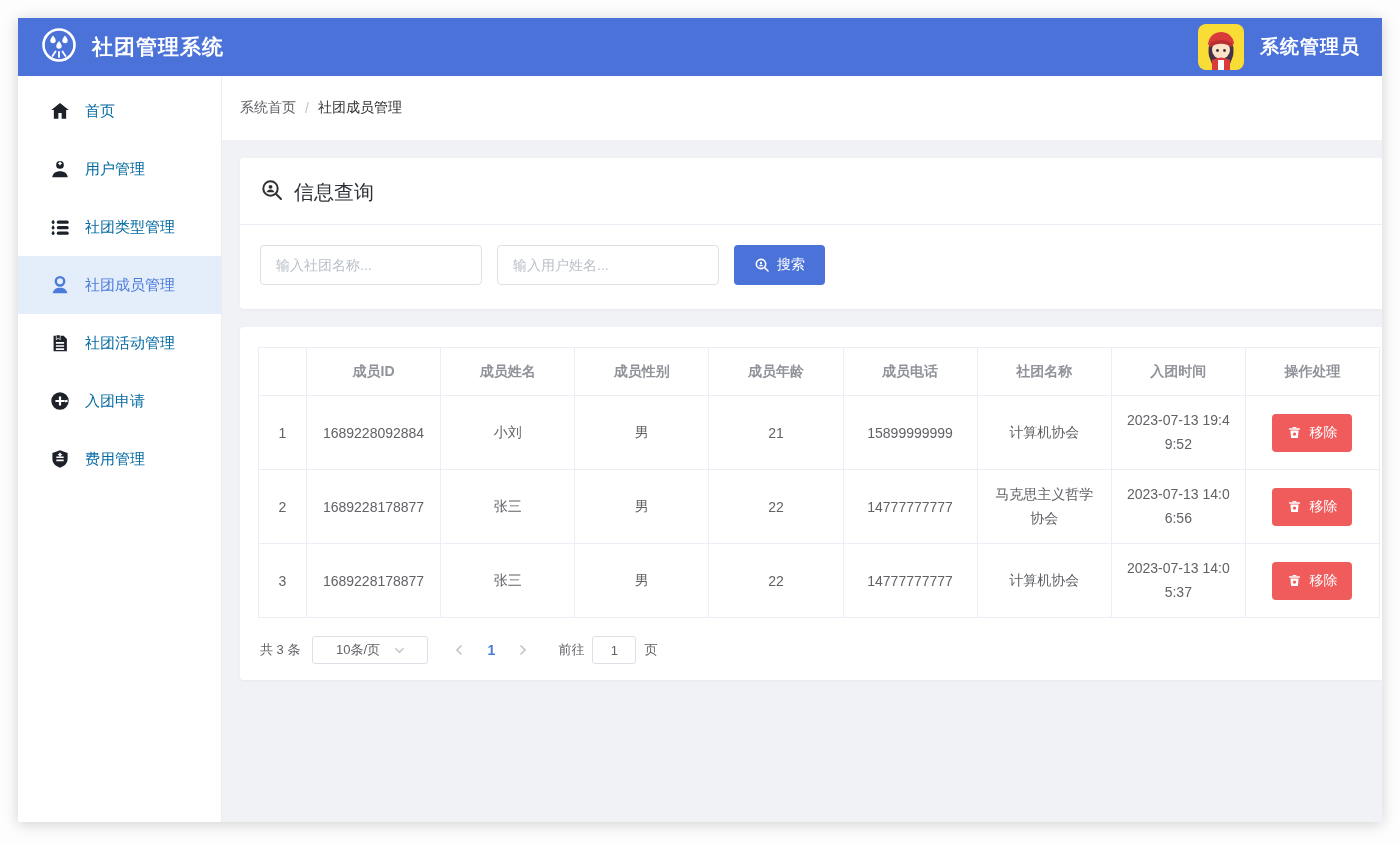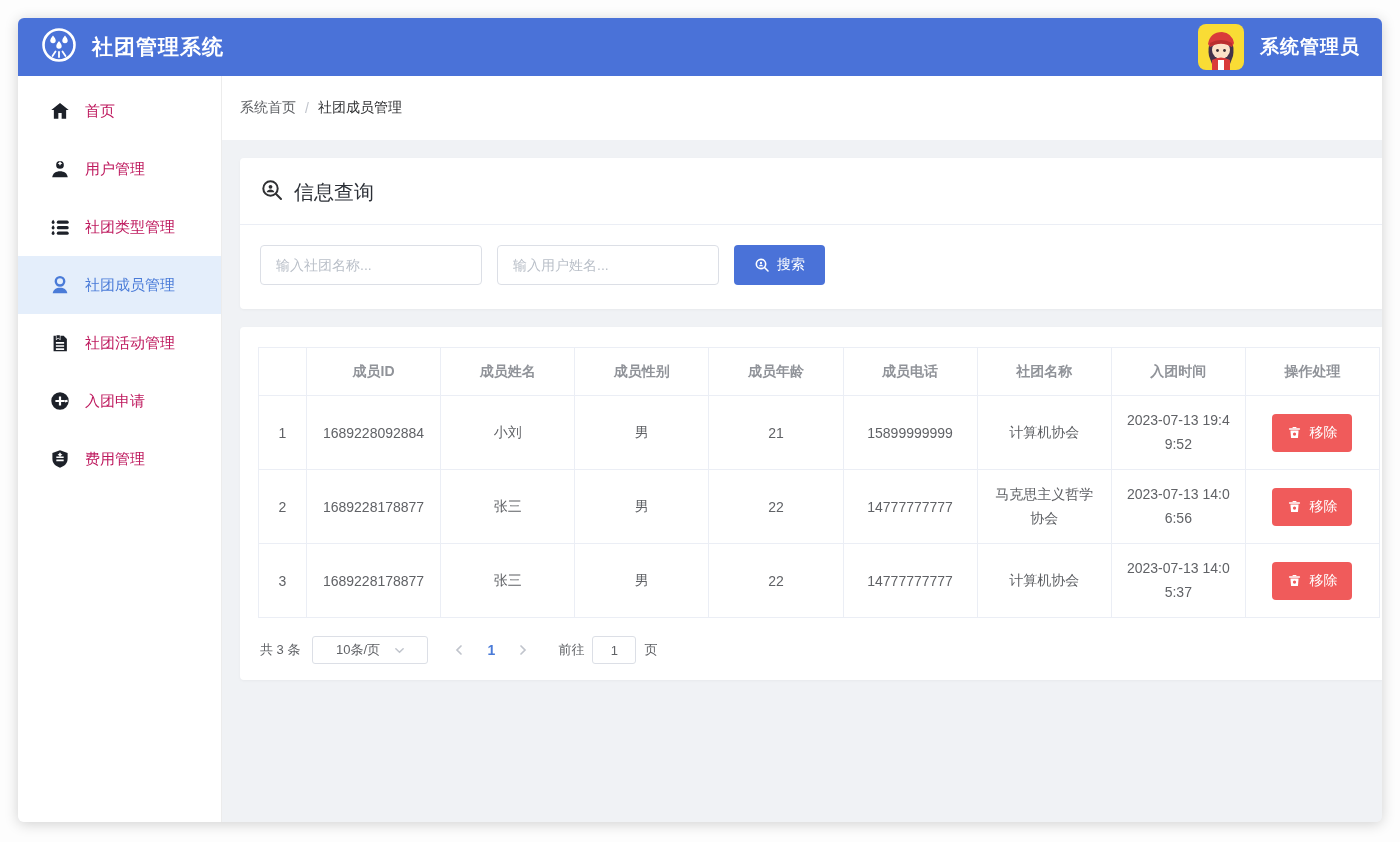--- a/index.html
+++ b/index.html
@@ -1,33 +1,33 @@
 <!DOCTYPE html>
 <html><head>
 <meta charset="utf-8">
 <style>
   * { margin:0; padding:0; box-sizing:border-box; }
   html,body { width:1400px; height:842px; background:#f7f7f7; font-family:"Liberation Sans","DejaVu Sans",sans-serif; }
   .page { position:relative; width:1400px; height:842px; background:#fdfdfd; }
   .window {
     position:absolute; left:18px; top:18px; width:1364px; height:804px;
-    background:#f0f2f5; border-radius:6px; overflow:hidden;
+    background:#f0f2f5; border-radius:0; overflow:hidden;
     box-shadow:0 2px 14px rgba(0,0,0,.18);
   }
   
   .topbar { height:58px; background:#4a72d8; display:flex; align-items:center; padding:0 22px; }
   .logo-wrap { display:flex; align-items:center; gap:14px; }
   .app-title { color:#fff; font-size:21px; font-weight:bold; letter-spacing:1px; }
   .topbar-right { margin-left:auto; display:flex; align-items:center; gap:16px; }
   .avatar { width:46px; height:46px; border-radius:8px; overflow:hidden; flex:none; }
   .admin-name { color:#fff; font-size:19px; font-weight:bold; letter-spacing:1px; }
   
   .body-wrap { display:flex; height:746px; }
   .sidebar { width:204px; background:#fff; border-right:1px solid #ececec; padding-top:6px; flex:none; }
-  .sidebar-item { height:58px; display:flex; align-items:center; gap:13px; padding-left:30px; cursor:pointer; font-size:15px; color:#be185d; }
+  .sidebar-item { height:58px; display:flex; align-items:center; gap:13px; padding-left:30px; cursor:pointer; font-size:15px; color:#0369a1; }
   .sidebar-item .icon { width:24px; height:24px; display:flex; align-items:center; justify-content:center; }
   .sidebar-item .icon svg { width:22px; height:22px; fill:#1d2129; }
   .sidebar-item.active { background:#e4eefb; color:#4a7bd8; }
   .sidebar-item.active .icon svg { fill:#4a7bd8; }
   .main { flex:1; display:flex; flex-direction:column; min-width:0; }
   .breadcrumb-bar { height:64px; background:#fff; display:flex; align-items:center; padding-left:18px; font-size:14px; gap:9px; flex:none; }
   .crumb-home { color:#606266; }
   .crumb-sep { color:#c0c4cc; }
   .crumb-current { color:#303133; }
   .content { flex:1; background:#f0f2f5; padding:18px 0 0 18px; position:relative; overflow:hidden; }

